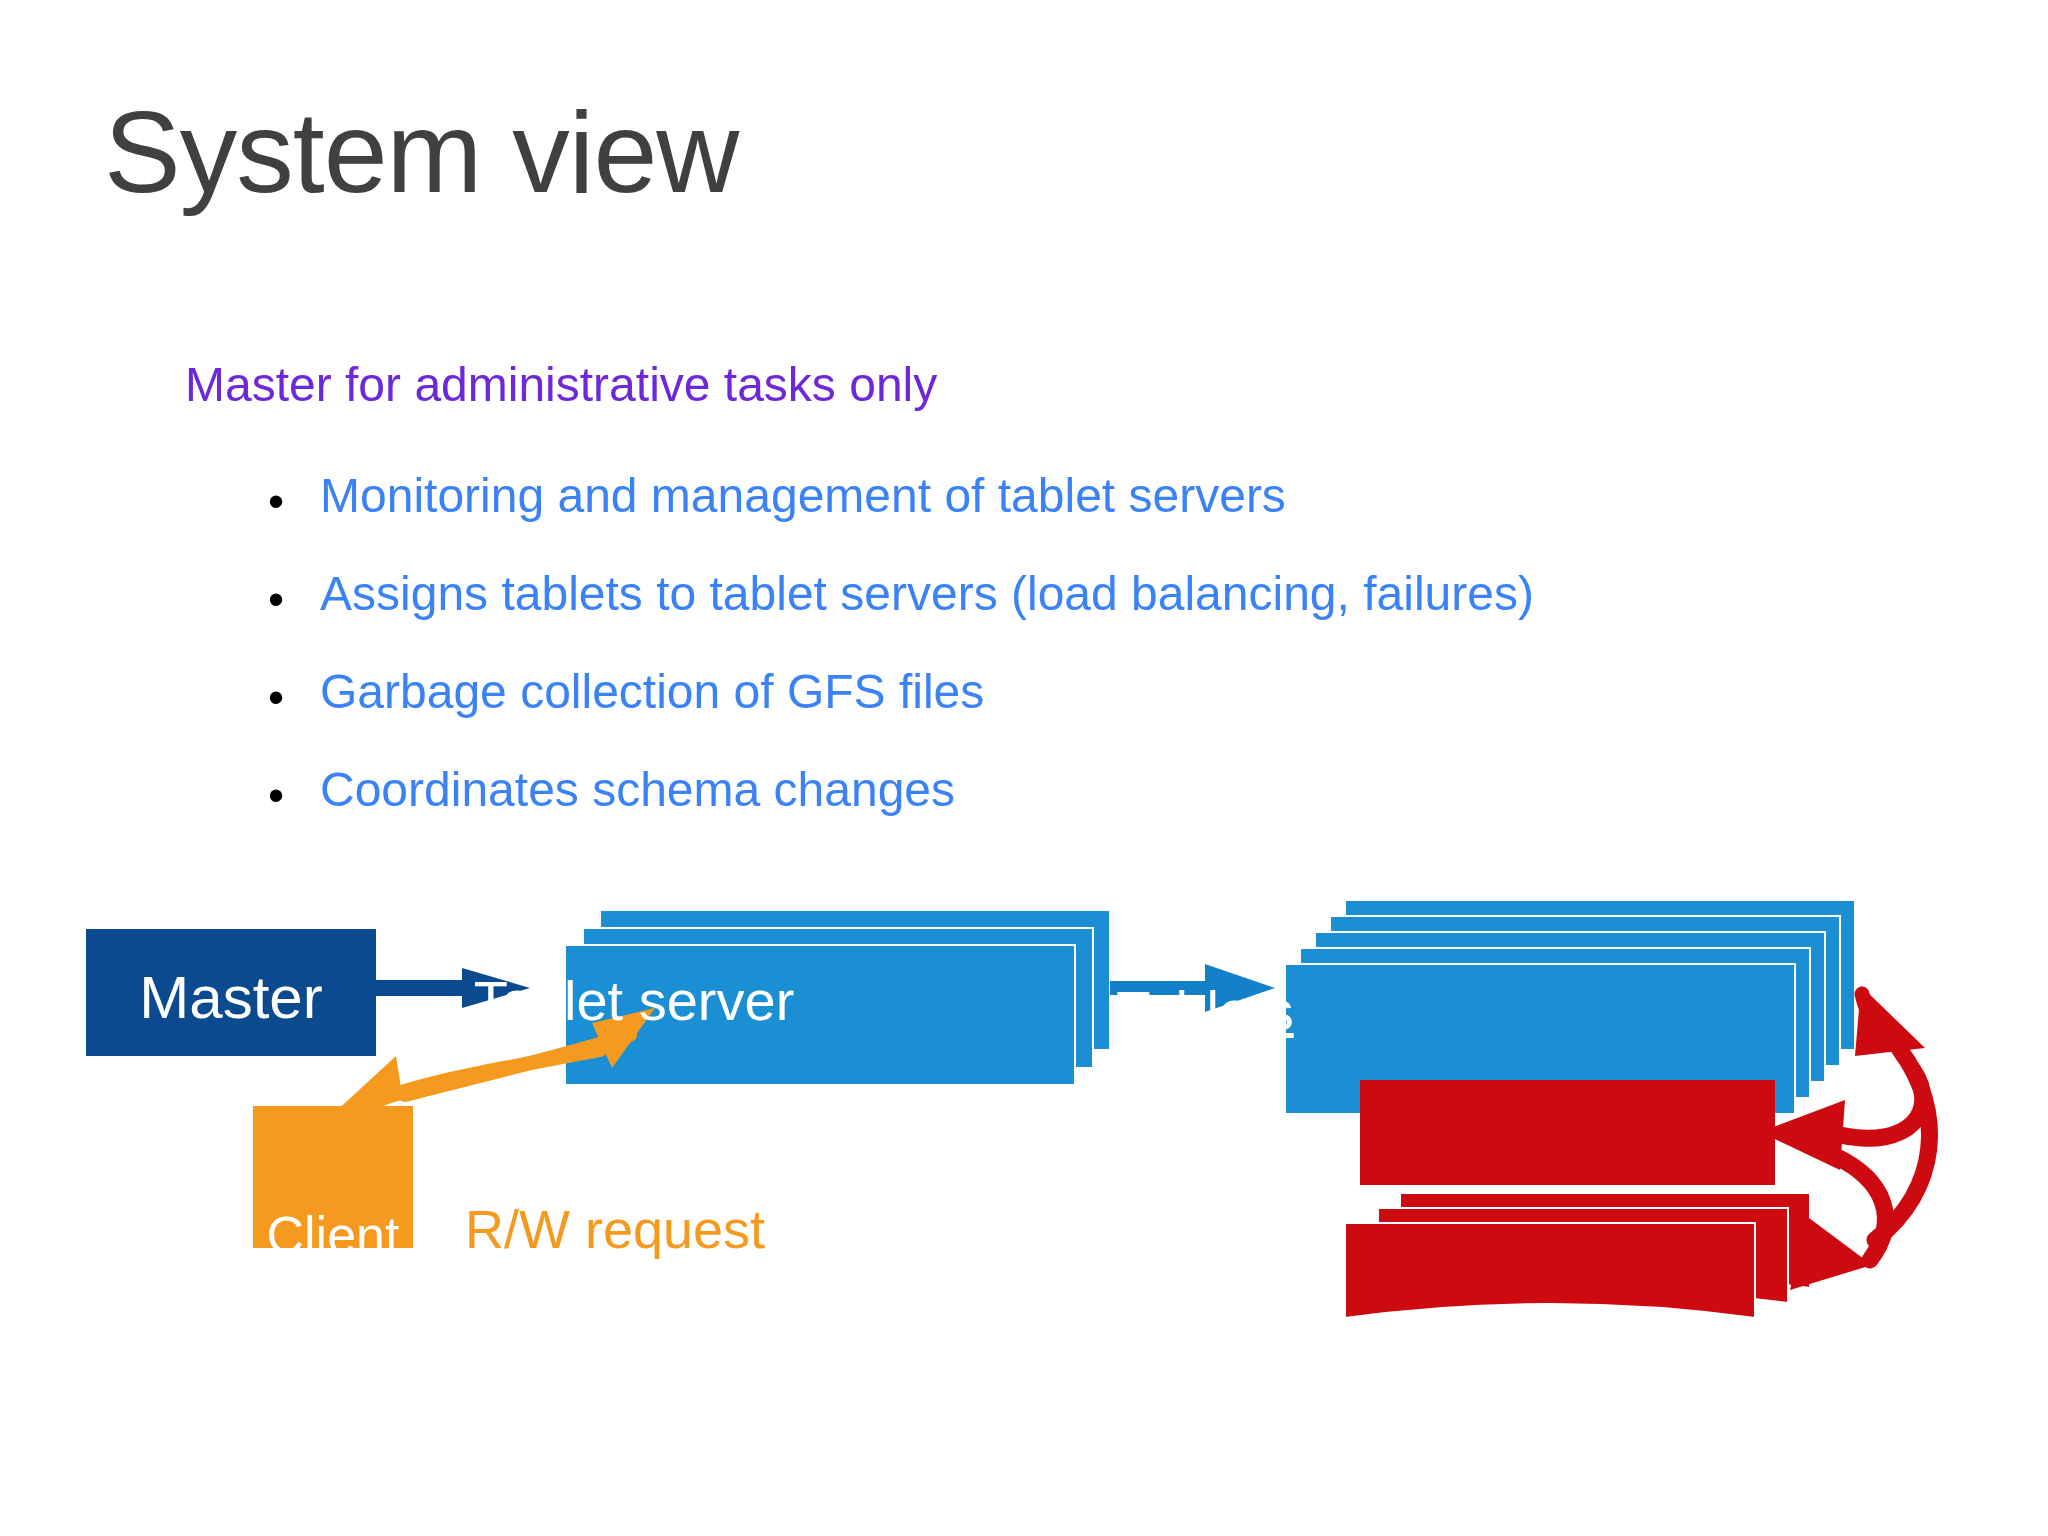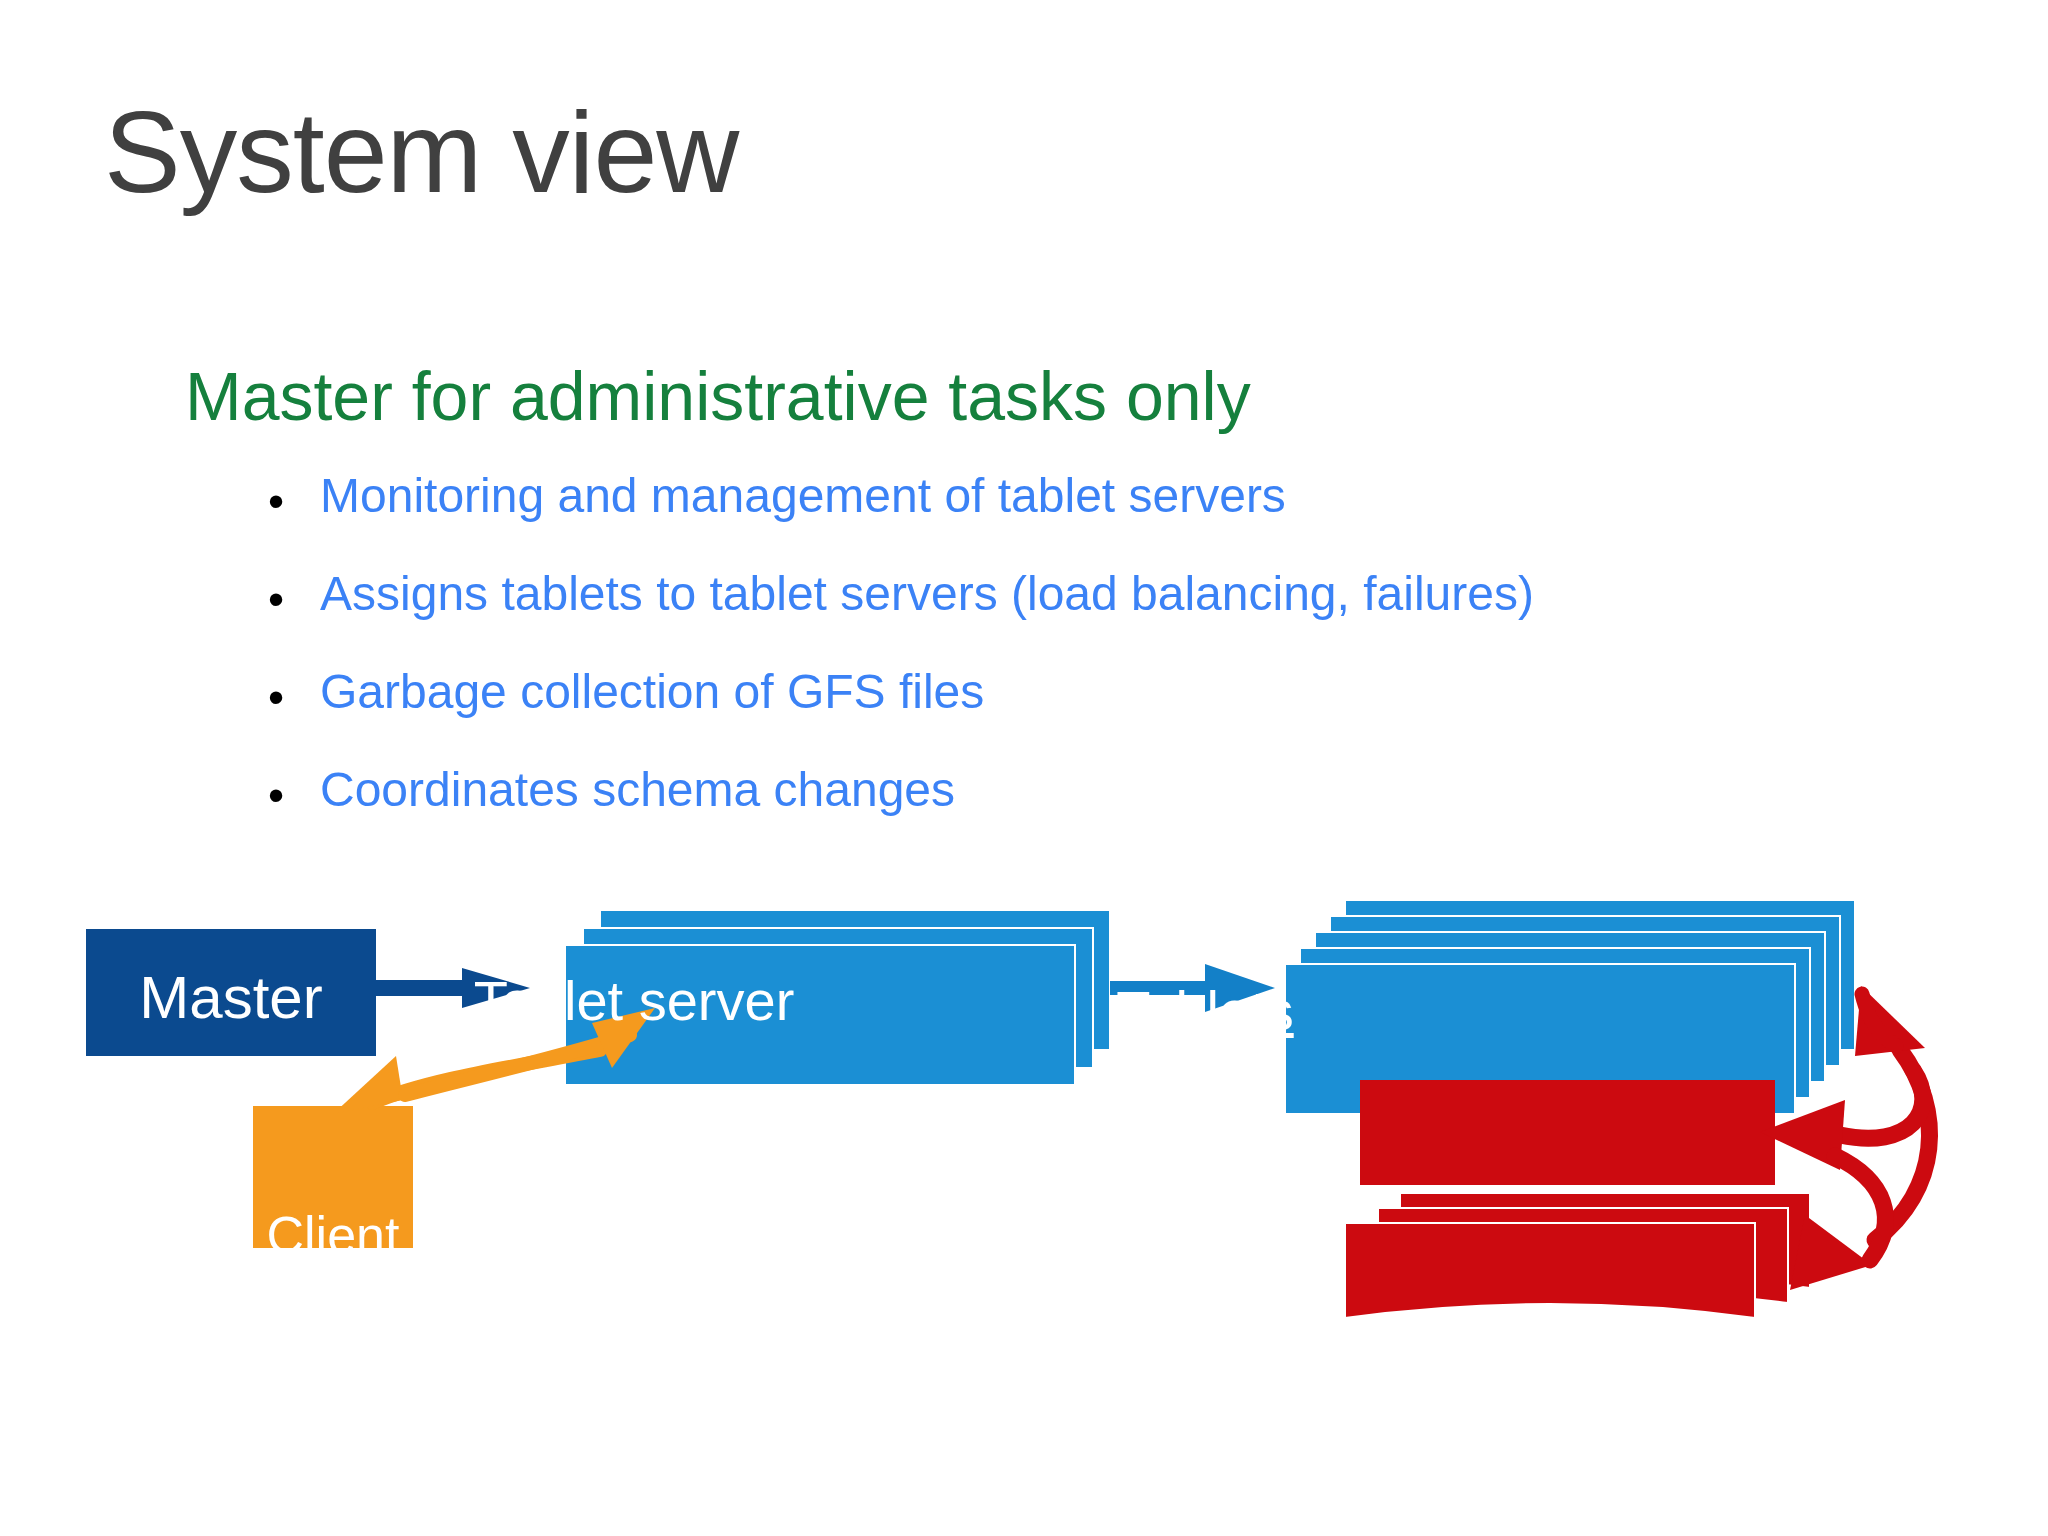--- a/index.html
+++ b/index.html
@@ -21,22 +21,22 @@
     font-weight:400;
     color:#404040;
     letter-spacing:-1px;
     white-space:nowrap;
   }
 
   
   .lead{
     position:absolute;
     left:185px; top:357px;
-    font-size:68px;
-    color:#15803d;
+    font-size:48px;
+    color:#6d28d9;
     white-space:nowrap;
   }
   .bullets{
     position:absolute;
     left:268px; top:472px;
     width:1560px;
   }
   .bullet-row{
     display:flex;
     align-items:flex-start;
@@ -171,15 +171,16 @@
       </g>
 
     </svg>
 
     <div class="node-label" id="label-master">Master</div>
     <div class="node-label" id="label-tabletserver">Tablet server</div>
     <div class="node-label" id="label-tablets">Tablets</div>
     <div class="node-label" id="label-memtable">memtable</div>
     <div class="node-label" id="label-gfs">GFS</div>
     <div class="node-label" id="label-client">Client</div>
+    <div id="label-rw">R/W request</div>
   </div>
 
 </div>
 
 </body></html>

